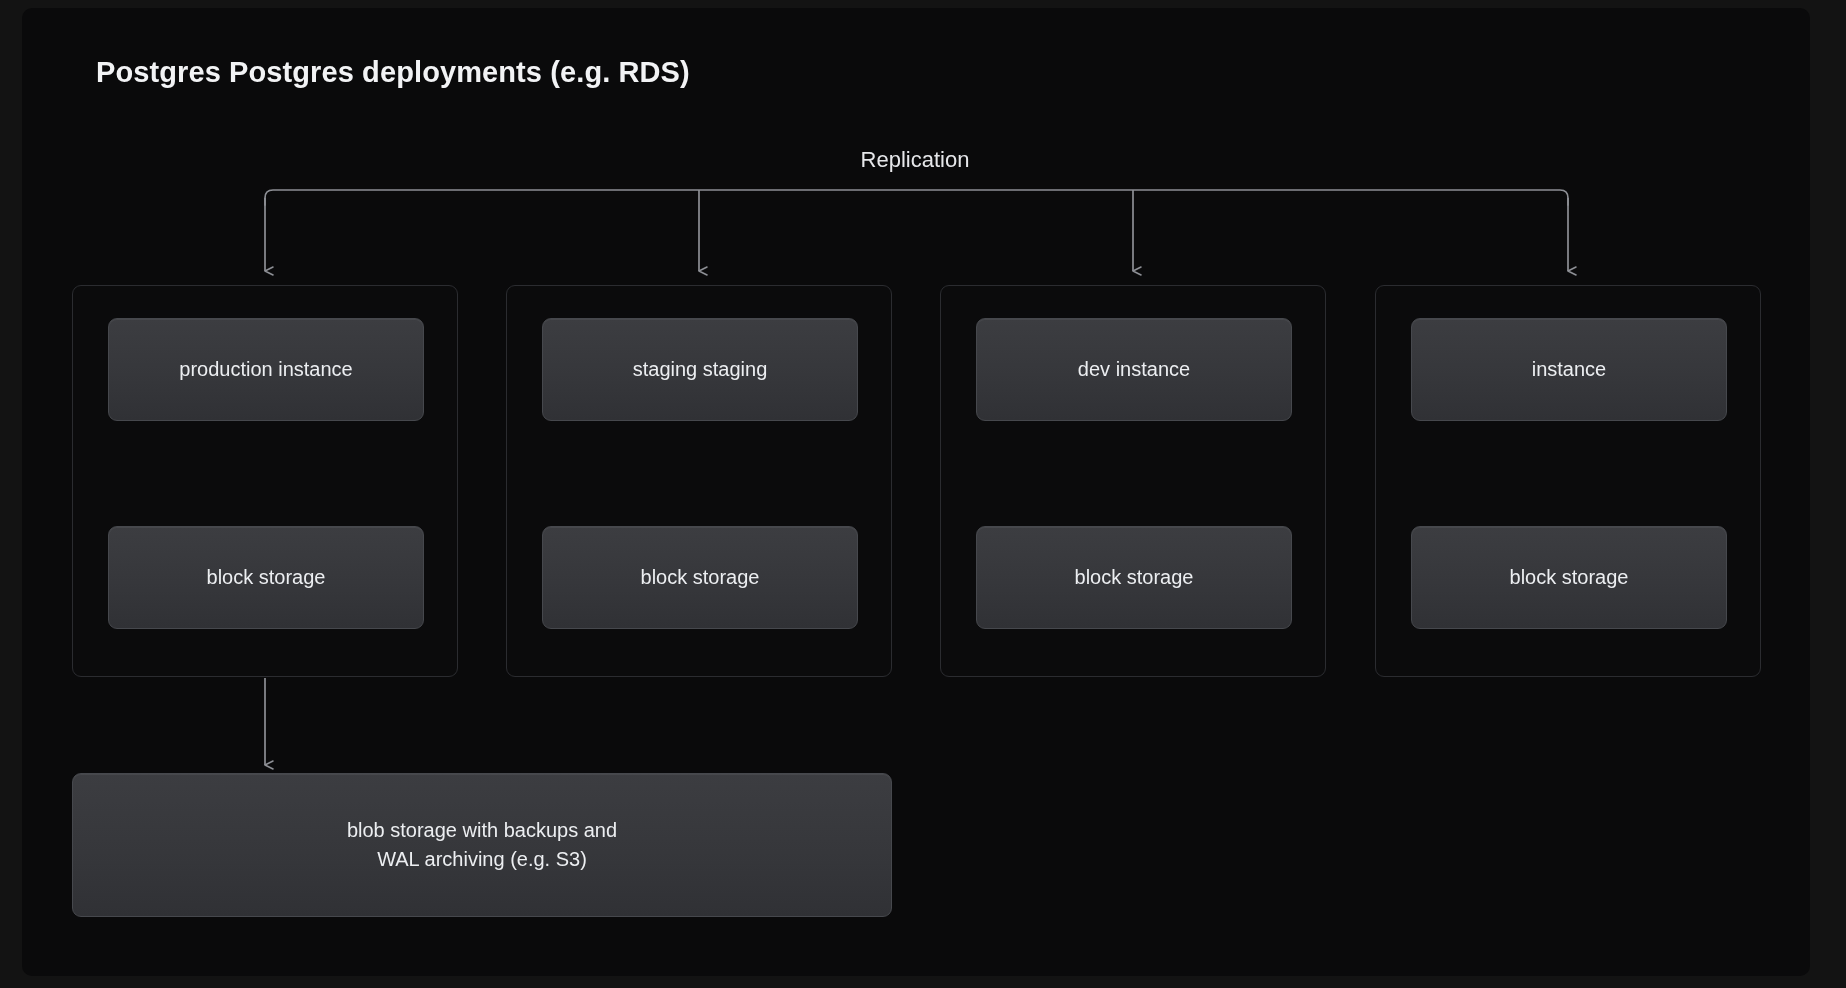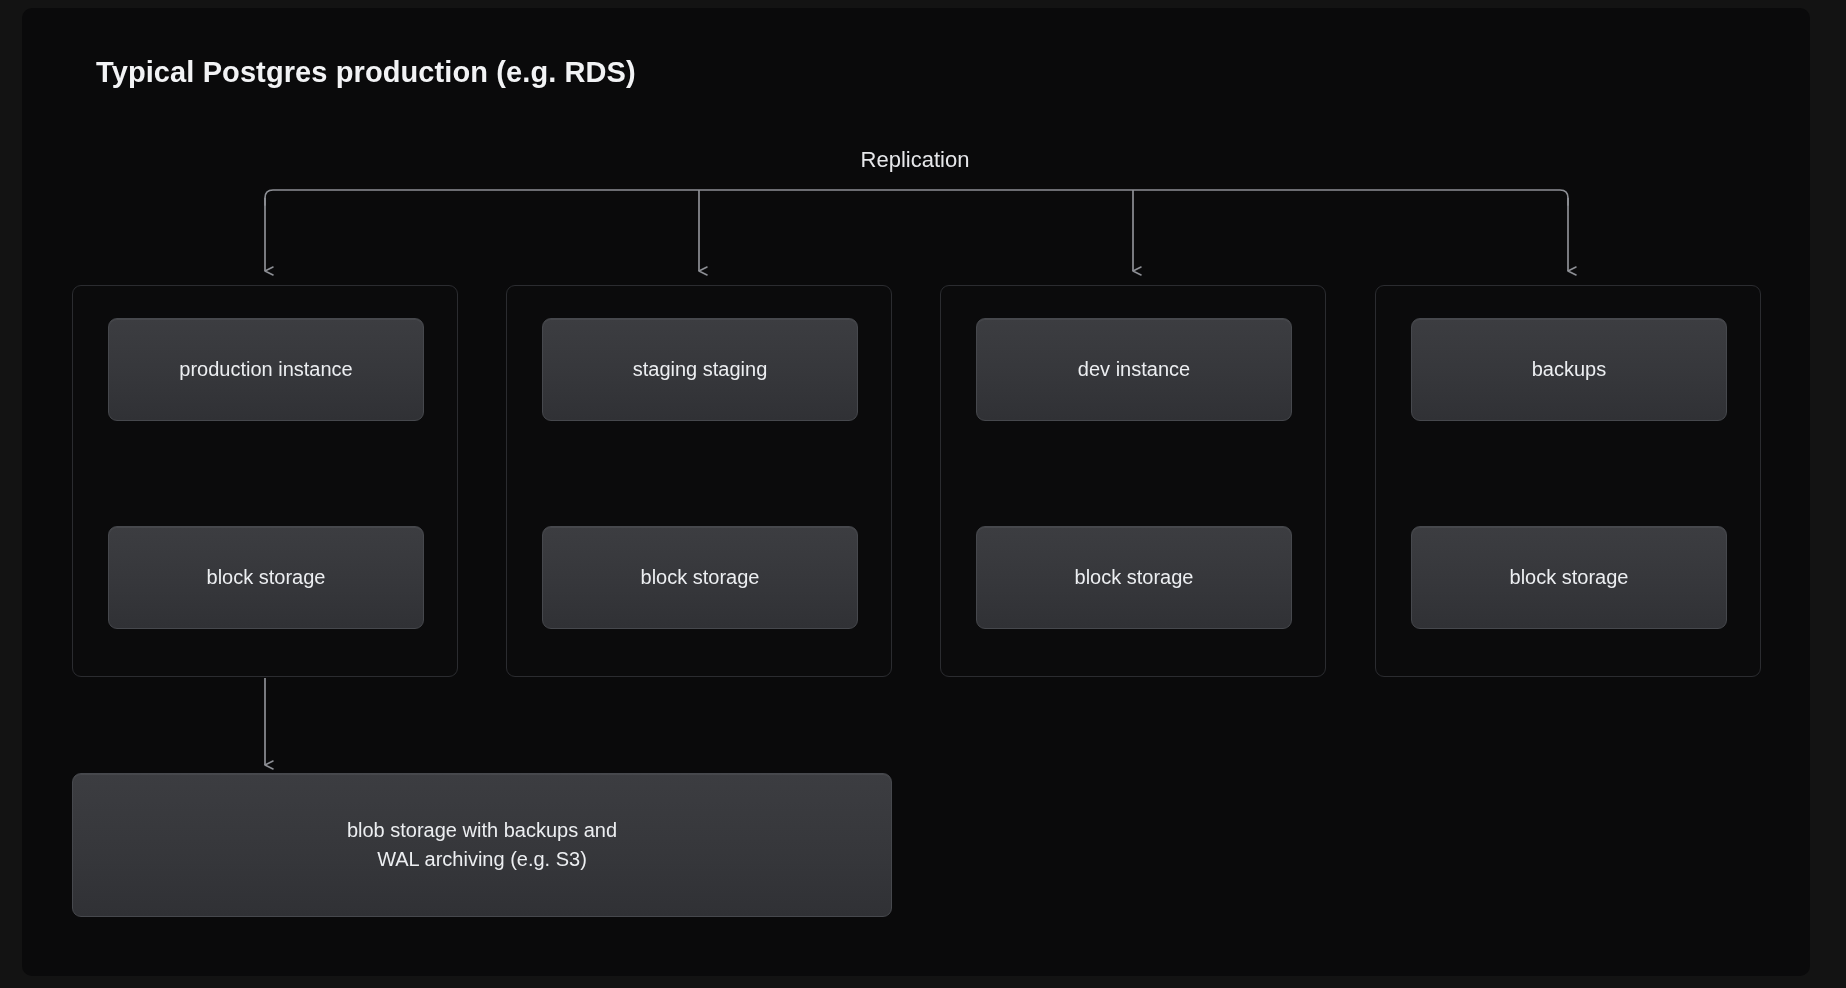--- a/index.html
+++ b/index.html
@@ -94,21 +94,21 @@
   .node-label {
     white-space: pre-line;
   }
 </style>
 </head>
 <body>
 
 <div id="stage">
   <div id="panel">
 
-    <div id="title">Typical Postgres production (e.g. RDS)</div>
+    <div id="title">Postgres Postgres deployments (e.g. RDS)</div>
   </div>
 
   <div id="replication-label">Replication</div>
 
   <svg id="connectors" viewBox="0 0 1846 988" xmlns="http://www.w3.org/2000/svg">
     <defs>
       <marker id="arrowDown" markerWidth="12" markerHeight="12" refX="5" refY="9" orient="auto" markerUnits="userSpaceOnUse">
         <path d="M1,1 L5,9 L9,1" fill="none" stroke="#8d8f95" stroke-width="1.6" stroke-linecap="round" stroke-linejoin="round"></path>
       </marker>
       <marker id="arrowUp" markerWidth="12" markerHeight="12" refX="5" refY="3" orient="auto" markerUnits="userSpaceOnUse">
@@ -161,21 +161,21 @@
     <div class="node" style="left:35px; top:32px; width:316px; height:103px;">
       <span class="node-label">dev instance</span>
     </div>
     <div class="node" style="left:35px; top:240px; width:316px; height:103px;">
       <span class="node-label">block storage</span>
     </div>
   </div>
 
   <div class="group-box" style="left:1375px; top:285px; width:386px; height:392px;">
     <div class="node" style="left:35px; top:32px; width:316px; height:103px;">
-      <span class="node-label">backups</span>
+      <span class="node-label">instance</span>
     </div>
     <div class="node" style="left:35px; top:240px; width:316px; height:103px;">
       <span class="node-label">block storage</span>
     </div>
   </div>
 
   <div class="node" style="left:72px; top:773px; width:820px; height:144px;">
     <span class="node-label">blob storage with backups and
 WAL archiving (e.g. S3)</span>
   </div>

